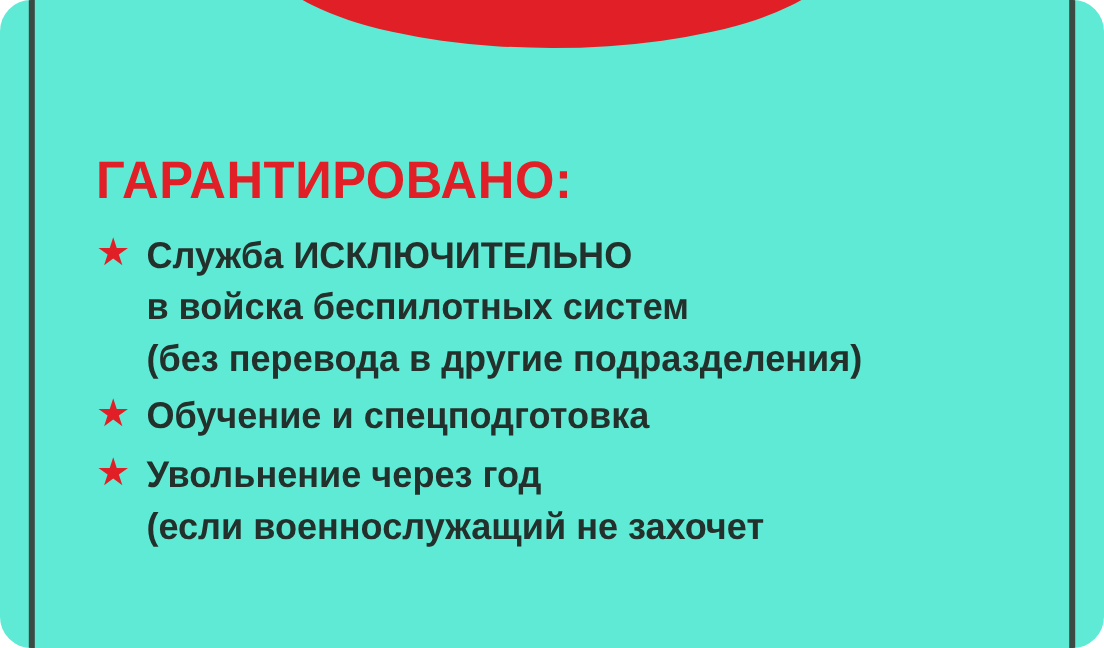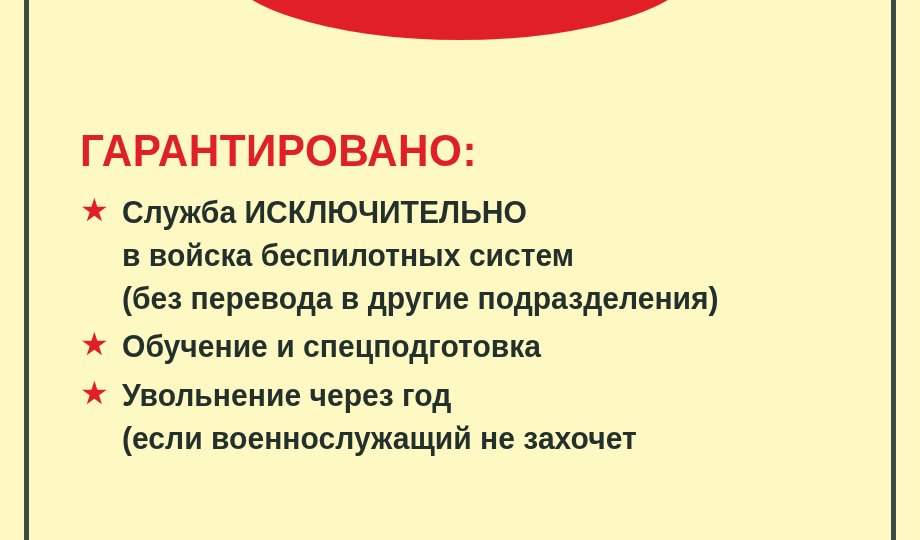--- a/index.html
+++ b/index.html
@@ -8,23 +8,24 @@
     padding: 0;
     width: 920px;
     height: 540px;
     overflow: hidden;
     background: #ffffff;
   }
   .poster {
     position: relative;
     width: 920px;
     height: 540px;
-    background: #fef9c3;
+    background: #5eead4;
     font-family: "Liberation Sans", sans-serif;
     overflow: hidden;
+    border-radius: 26px;
   }
   
   .frame-left, .frame-right {
     position: absolute;
     top: 0;
     bottom: 0;
     width: 5px;
     background: #3b4a43;
   }
   .frame-left { left: 24px; }

